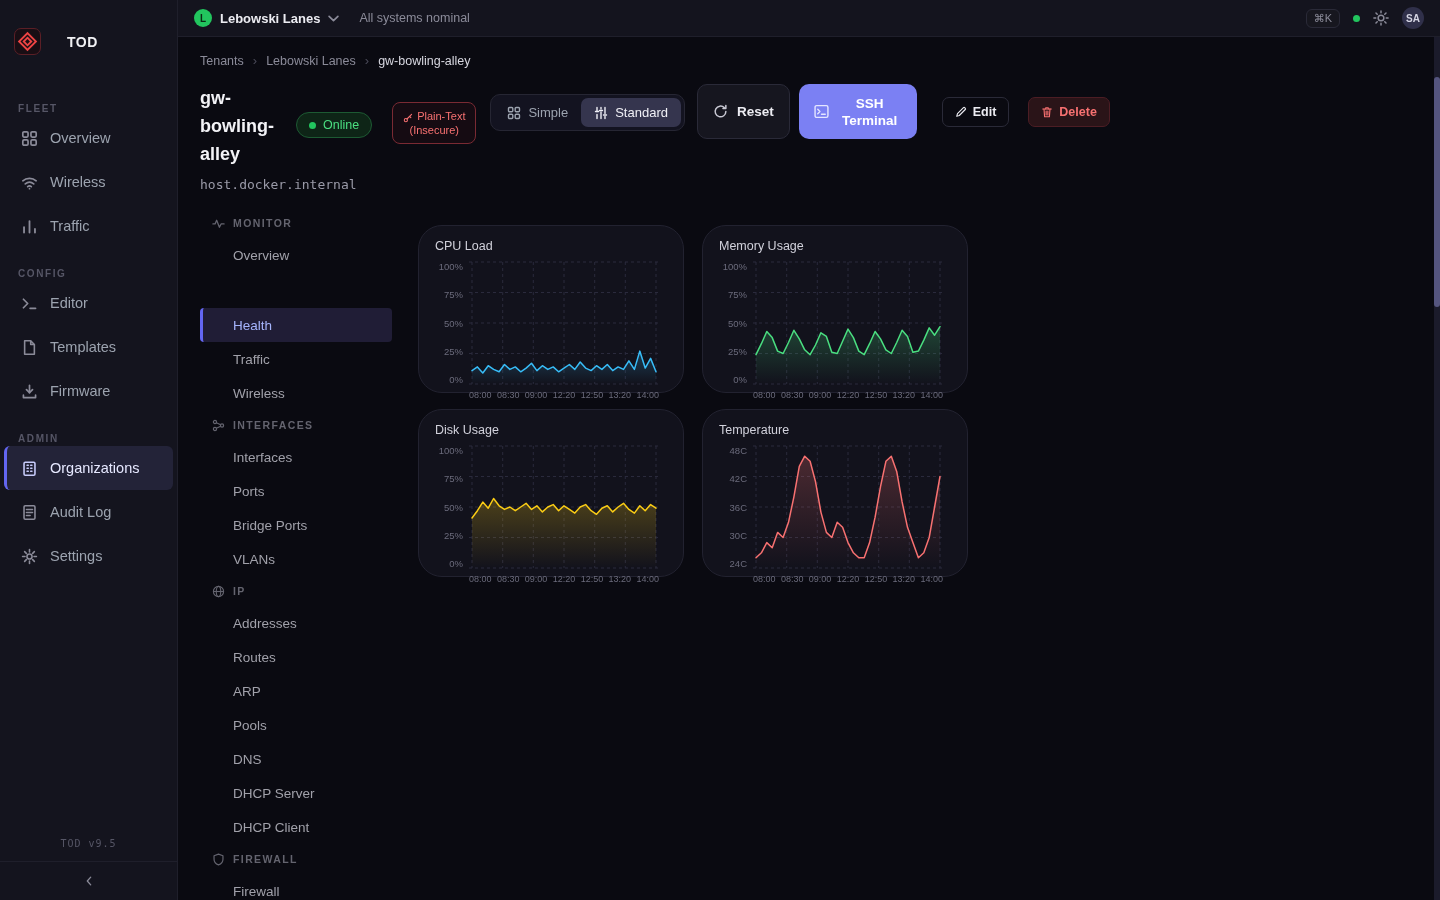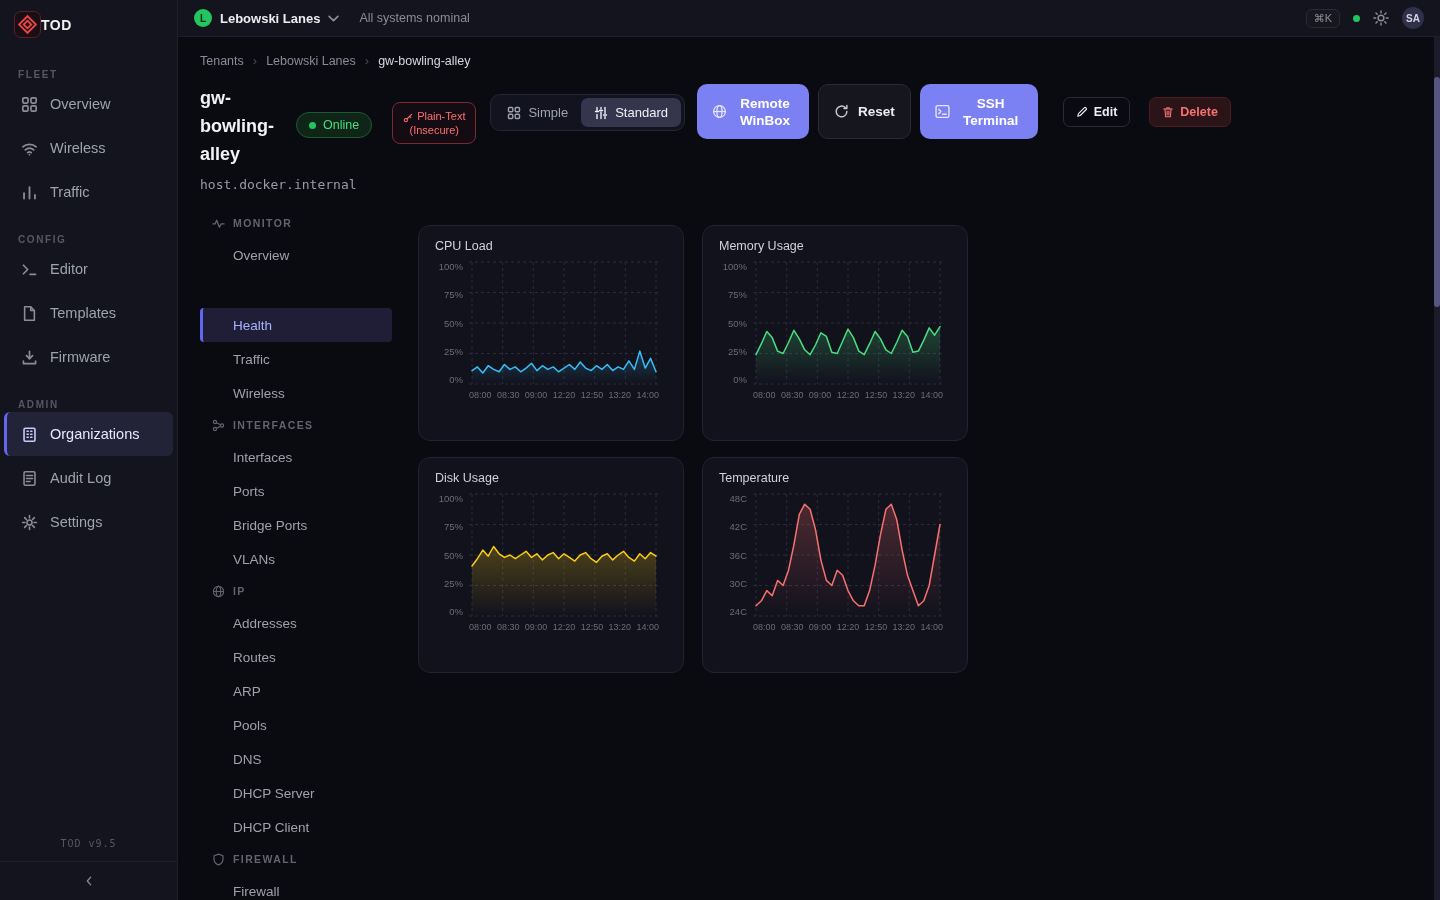--- a/index.html
+++ b/index.html
@@ -2,21 +2,21 @@
 <html><head>
 <meta charset="utf-8">
 <style>
   * { margin:0; padding:0; box-sizing:border-box; }
   html,body { background:#07070c; }
   body { font-family:"Liberation Sans", sans-serif; color:#e5e7eb; }
   .app { position:relative; width:1440px; height:900px; background:#0a0a11; overflow:hidden; }
 
   
   .sidebar { position:absolute; left:0; top:0; width:178px; height:100%; background:#14141e; border-right:1px solid #1f1f2b; display:flex; flex-direction:column; }
-  .logo-row { display:flex; align-items:center; gap:0; padding:11px 14px; }
+  .logo-row { display:flex; align-items:center; gap:26px; padding:28px 14px; }
   .logo-badge { width:27px; height:27px; border-radius:7px; border:1px solid #5b1f26; background:#190e14; display:flex; align-items:center; justify-content:center; flex:0 0 auto; }
   .logo-text { font-size:14px; font-weight:700; letter-spacing:0.5px; color:#f1f1f4; }
   .nav-section-label { font-size:10px; letter-spacing:1.6px; color:#565666; padding:0 18px; margin-top:20px; margin-bottom:2px; font-weight:700; }
   .nav-item { display:flex; align-items:center; gap:12px; height:44px; margin:0 4px; padding-left:14px; border-left:3px solid transparent; border-radius:6px; color:#9ca3af; font-size:14.5px; cursor:pointer; }
   .nav-item .ic { width:17px; height:17px; flex:0 0 auto; color:#8b8b99; display:flex; }
   .nav-item.active { background:#232338; border-left-color:#6366f1; color:#e6e8ff; }
   .nav-item.active .ic { color:#c7cbfa; }
   .sidebar-bottom { margin-top:auto; }
   .version { text-align:center; font-family:"DejaVu Sans Mono", monospace; font-size:10px; color:#565666; padding-bottom:12px; letter-spacing:1px; }
   .collapse-row { height:39px; border-top:1px solid #1f1f2b; display:flex; align-items:center; justify-content:center; color:#8b8b99; cursor:pointer; }
@@ -75,21 +75,21 @@
   .subnav-group-label .ic { width:13px; height:13px; display:flex; color:#64646f; }
   .subnav-item { display:flex; align-items:center; height:34px; padding-left:30px; font-size:13.5px; color:#a1a1aa; border-left:3px solid transparent; border-radius:4px; cursor:pointer; }
   .subnav-item.active { background:#201d36; border-left-color:#6366f1; color:#a5b4fc;margin-top:36px; }
 
   .charts-col { margin-left:26px; }
   .range-row { display:flex; gap:8px; margin-top:12px; }
   .range-pill { padding:5px 13px; border-radius:15px; border:1px solid #2b2b3a; font-size:12.5px; color:#9ca3af; cursor:pointer; background:transparent; }
   .range-pill.active { background:#4a44cf; border-color:#4a44cf; color:#e0e7ff; }
 
   .cards-grid { display:grid; grid-template-columns:266px 266px; gap:16px 18px; margin-top:17px; }
-  .card { width:266px; height:216px; background:#12121c; border:1px solid #222230; border-radius:12px; padding:13px 12px 8px 14px; }
+  .card { width:266px; height:168px; background:#12121c; border:1px solid #222230; border-radius:24px; padding:13px 12px 8px 14px; }
   .card-title { font-size:12.5px; color:#d1d1db; margin:0 0 8px 2px; }
   .plot-row { display:flex; }
   .ylabels { width:36px; height:124px; display:flex; flex-direction:column; justify-content:space-between; align-items:flex-end; padding-right:6px; font-size:9.5px; color:#6b6b7c; }
   .plot { width:190px; height:124px; display:block; }
   .xlabels { margin-left:36px; width:190px; display:flex; justify-content:space-between; font-size:9px; color:#6b6b7c; margin-top:5px; }
 
   
   .scroll-track { position:absolute; right:0; top:37px; bottom:0; width:6px; background:#1b1b2b; }
   .scroll-thumb { position:absolute; right:0; top:40px; width:6px; height:230px; border-radius:3px; background:#55557f; }
 
@@ -291,30 +291,20 @@
               <svg class="icon" viewBox="0 0 14 14" fill="none" stroke="currentColor" stroke-width="1.4" stroke-linecap="round">
                 <path d="M3 1.5v4M3 8.5v4M7 1.5v1.5M7 6v6.5M11 1.5v6M11 10.5v2"></path>
                 <path d="M1.5 5.5h3M5.5 4.5h3M9.5 9h3"></path>
               </svg>
             </span>
           <span>Standard</span>
         </div>
       </div>
 
       <div class="actions">
-        <button class="btn-big btn-primary">
-          <span class="ic">
-              <svg class="icon" viewBox="0 0 14 14" fill="none" stroke="currentColor" stroke-width="1.2">
-                <circle cx="7" cy="7" r="5.5"></circle>
-                <ellipse cx="7" cy="7" rx="2.4" ry="5.5"></ellipse>
-                <path d="M1.5 7h11"></path>
-              </svg>
-            </span>
-          <span class="btn-wrap w56">Remote WinBox</span>
-        </button>
         <button class="btn-big btn-dark">
           <span class="ic">
               <svg class="icon" viewBox="0 0 14 14" fill="none" stroke="currentColor" stroke-width="1.4" stroke-linecap="round" stroke-linejoin="round">
                 <path d="M12 7A5 5 0 1 1 10.5 3.4"></path>
                 <path d="M12 1.5V4.2H9.3"></path>
               </svg>
             </span>
           <span>Reset</span>
         </button>
         <button class="btn-big btn-primary">

